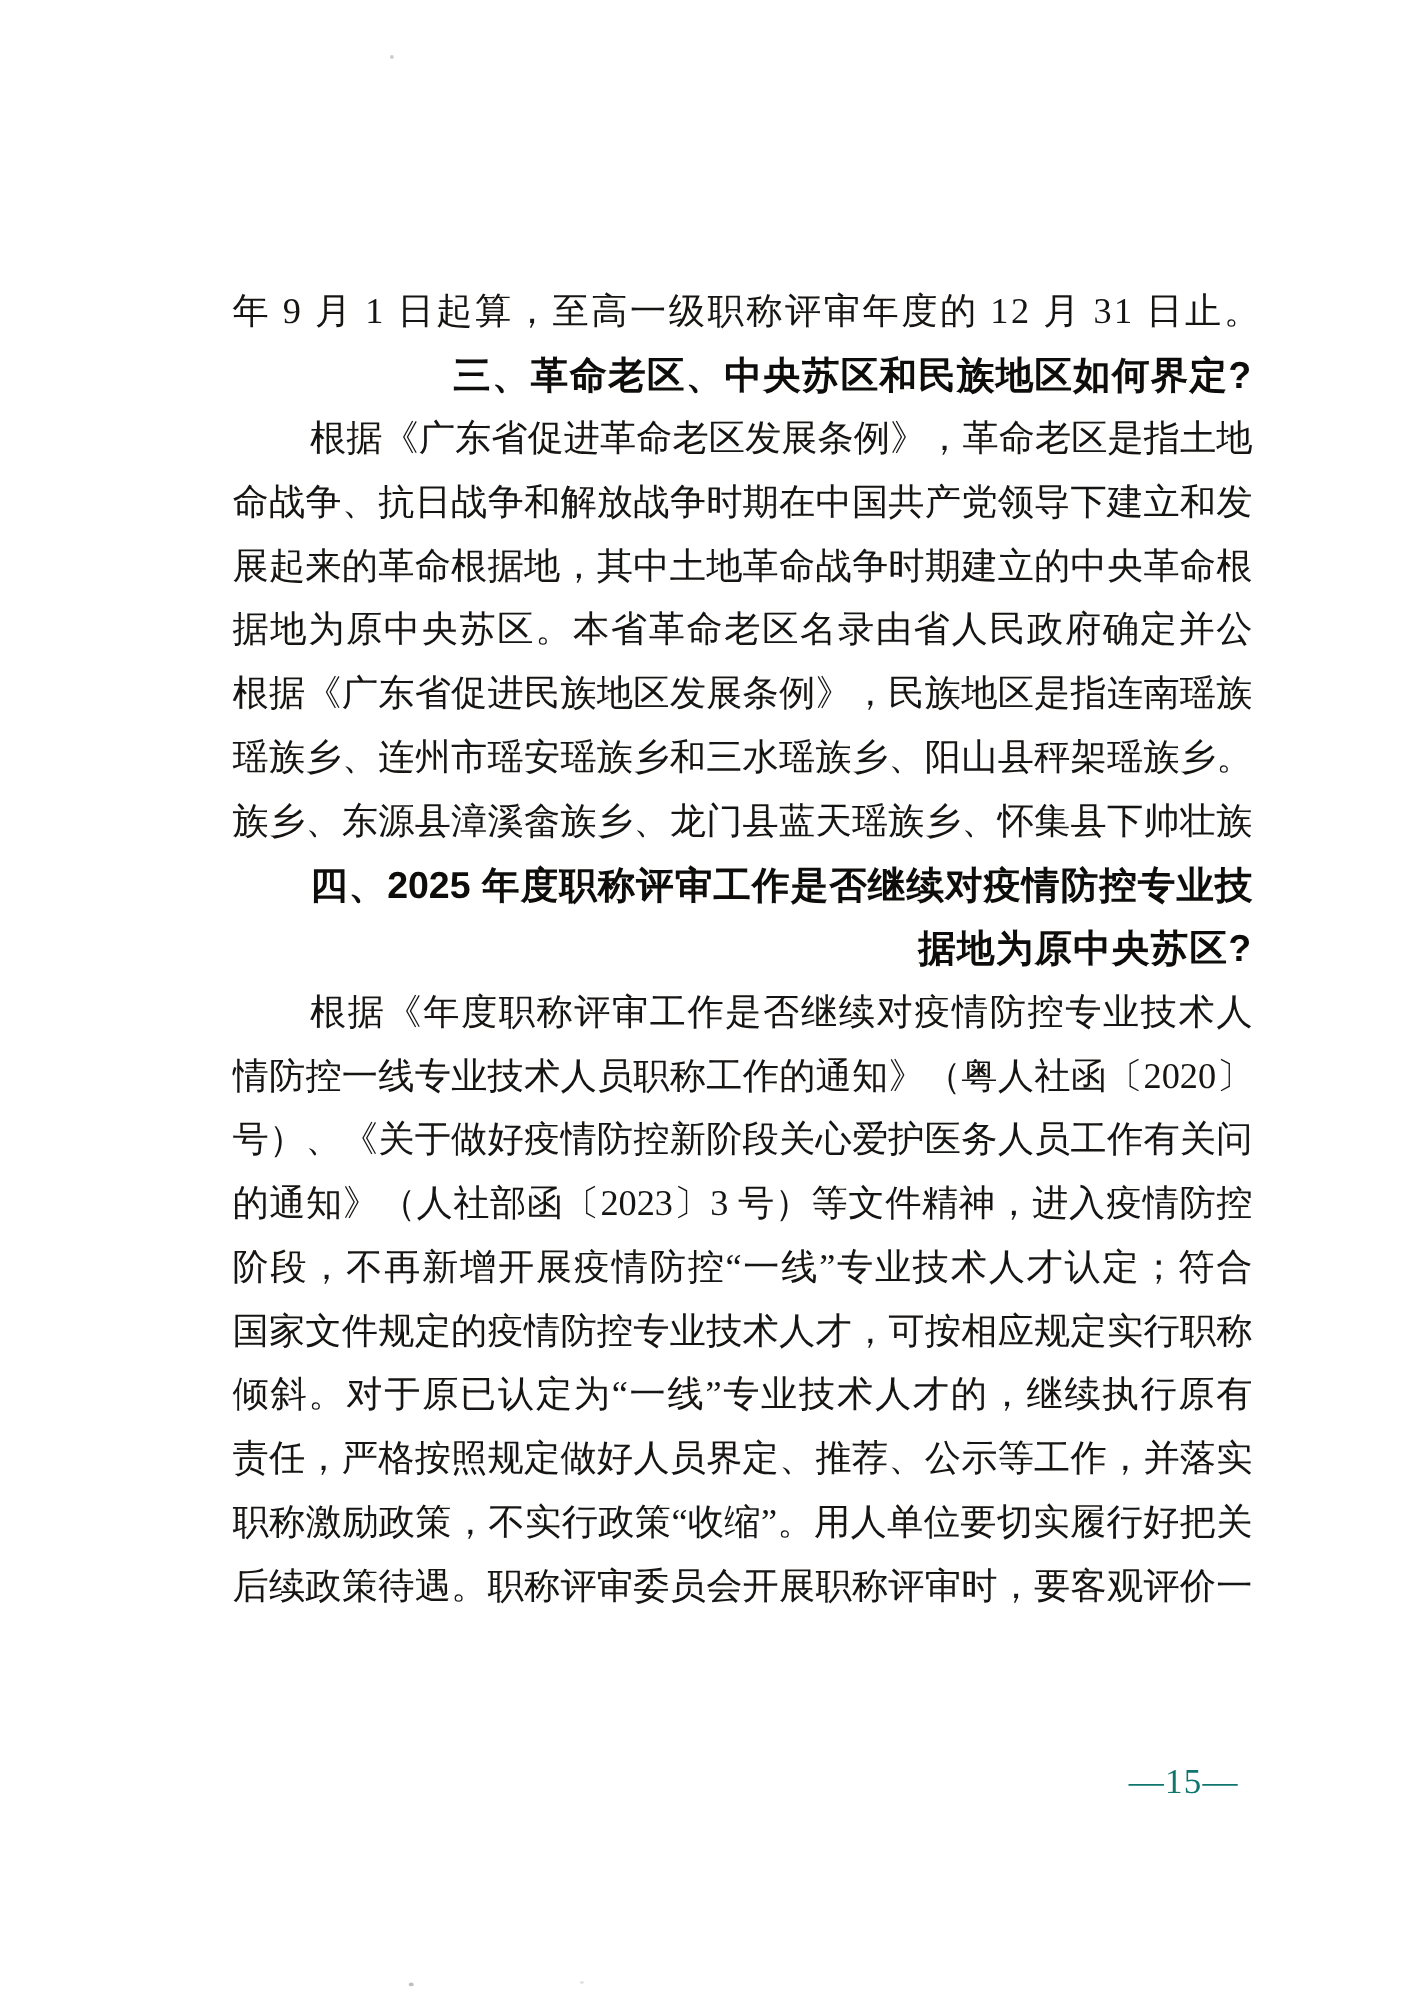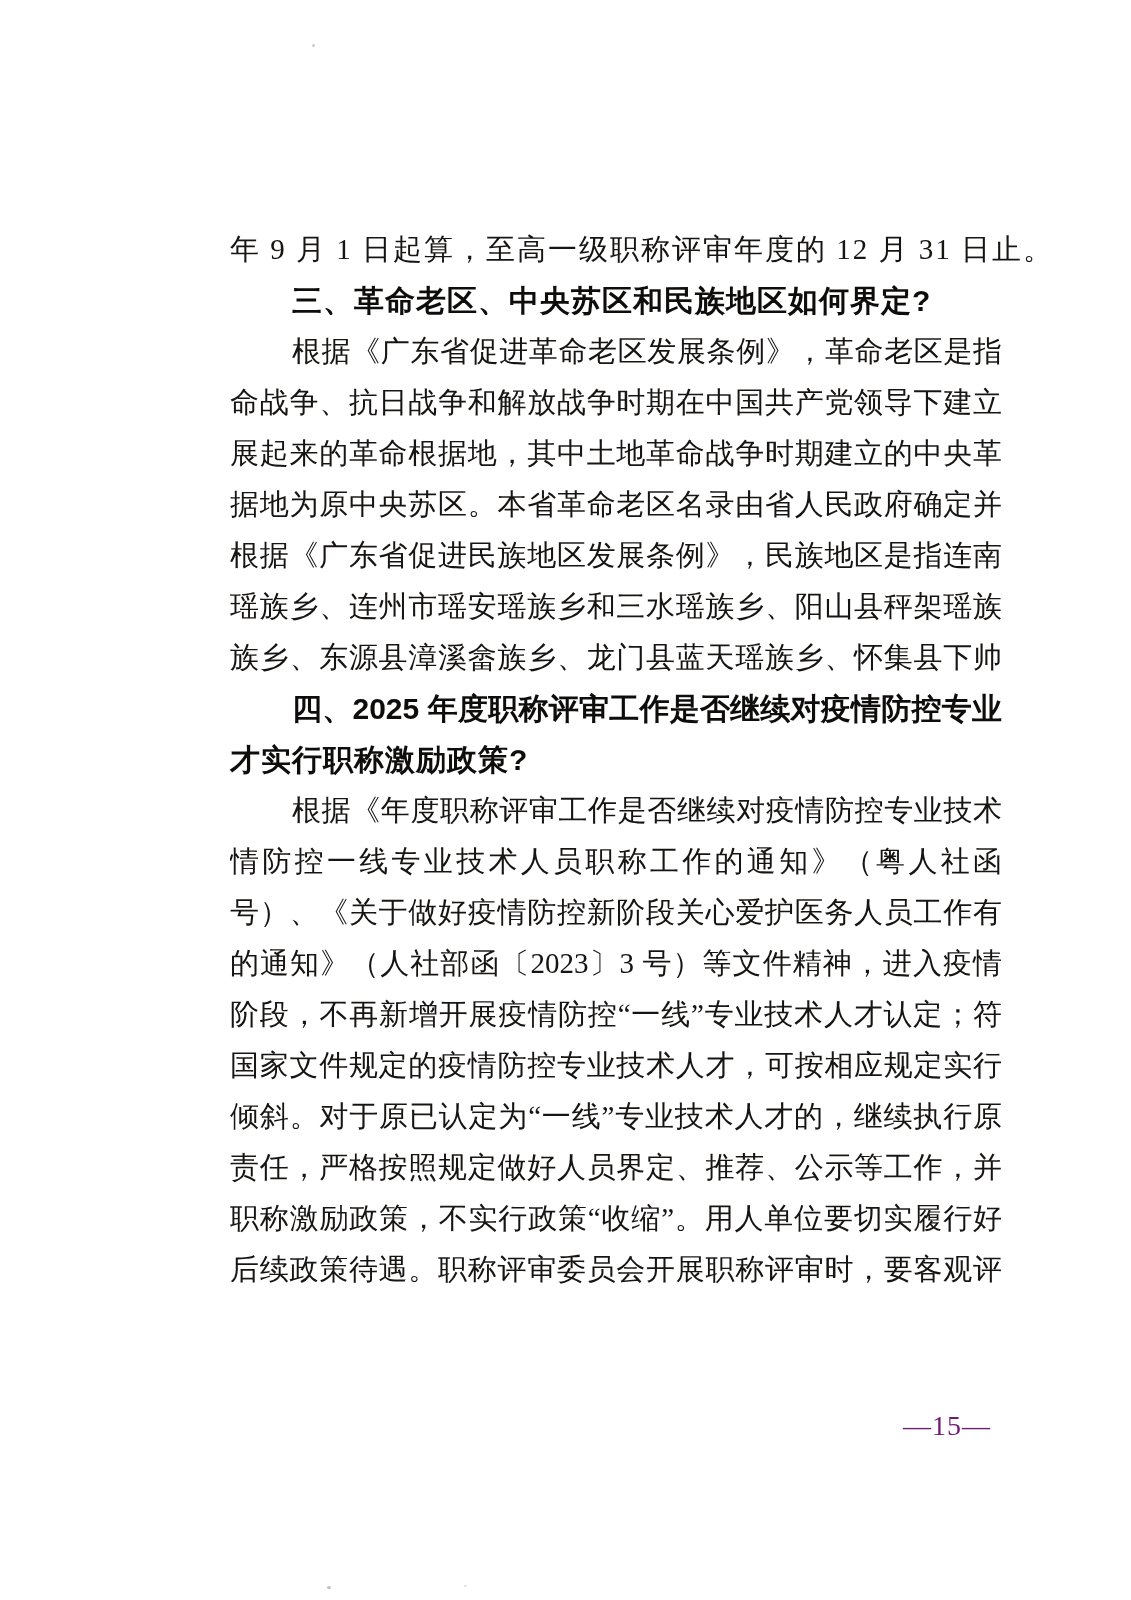--- a/index.html
+++ b/index.html
@@ -28,50 +28,50 @@
     width: 816px;
   }
   .doc-line {
     height: 51px;
     line-height: 51px;
     font-size: 29px;
     color: #171513;
     letter-spacing: 2px;
     white-space: nowrap;
     text-align: left;
-    margin-left: 44px;
   }
   .doc-line.body {
     font-family: "Liberation Serif", "DejaVu Serif", serif;
   }
   .doc-line.heading {
     font-family: "Liberation Sans", "DejaVu Sans", sans-serif;
     font-weight: 700;
     font-size: 30px;
     color: #0e0d0c;
     letter-spacing: 1px;
+    text-align: right;
   }
   .doc-line.indent {
     text-indent: 62px;
   }
   .doc-line.justify {
     white-space: normal;
     letter-spacing: 0;
     text-align: justify;
     text-align-last: justify;
     overflow: hidden;
   }
   .page-number {
     position: absolute;
     left: 903px;
     top: 1406px;
     width: 100px;
     font-size: 28px;
     line-height: 40px;
-    color: #701a75;
+    color: #0f766e;
     letter-spacing: 1px;
     font-family: "Liberation Serif", "DejaVu Serif", serif;
     white-space: nowrap;
   }
   .speck {
     position: absolute;
     background: #8a8a8a;
     border-radius: 50%;
   }
   .speck.s1 { left: 312px; top: 44px;  width: 3px; height: 3px; opacity: .45; }
@@ -87,21 +87,21 @@
       <div class="doc-line body">年 9 月 1 日起算，至高一级职称评审年度的 12 月 31 日止。</div>
       <div class="doc-line heading indent">三、革命老区、中央苏区和民族地区如何界定?</div>
       <div class="doc-line body indent justify">根据《广东省促进革命老区发展条例》，革命老区是指土地革</div>
       <div class="doc-line body justify">命战争、抗日战争和解放战争时期在中国共产党领导下建立和发</div>
       <div class="doc-line body justify">展起来的革命根据地，其中土地革命战争时期建立的中央革命根</div>
       <div class="doc-line body justify">据地为原中央苏区。本省革命老区名录由省人民政府确定并公布。</div>
       <div class="doc-line body justify">根据《广东省促进民族地区发展条例》，民族地区是指连南瑶族自</div>
       <div class="doc-line body justify">瑶族乡、连州市瑶安瑶族乡和三水瑶族乡、阳山县秤架瑶族乡。</div>
       <div class="doc-line body justify">族乡、东源县漳溪畲族乡、龙门县蓝天瑶族乡、怀集县下帅壮族</div>
       <div class="doc-line heading indent justify">四、2025 年度职称评审工作是否继续对疫情防控专业技术人</div>
-      <div class="doc-line heading">才实行职称激励政策?</div>
+      <div class="doc-line heading">据地为原中央苏区?</div>
       <div class="doc-line body indent justify">根据《年度职称评审工作是否继续对疫情防控专业技术人</div>
       <div class="doc-line body justify">情防控一线专业技术人员职称工作的通知》（粤人社函〔2020〕60</div>
       <div class="doc-line body justify">号）、《关于做好疫情防控新阶段关心爱护医务人员工作有关问题</div>
       <div class="doc-line body justify">的通知》（人社部函〔2023〕3 号）等文件精神，进入疫情防控新</div>
       <div class="doc-line body justify">阶段，不再新增开展疫情防控“一线”专业技术人才认定；符合</div>
       <div class="doc-line body justify">国家文件规定的疫情防控专业技术人才，可按相应规定实行职称</div>
       <div class="doc-line body justify">倾斜。对于原已认定为“一线”专业技术人才的，继续执行原有</div>
       <div class="doc-line body justify">责任，严格按照规定做好人员界定、推荐、公示等工作，并落实</div>
       <div class="doc-line body justify">职称激励政策，不实行政策“收缩”。用人单位要切实履行好把关</div>
       <div class="doc-line body justify">后续政策待遇。职称评审委员会开展职称评审时，要客观评价一</div>

